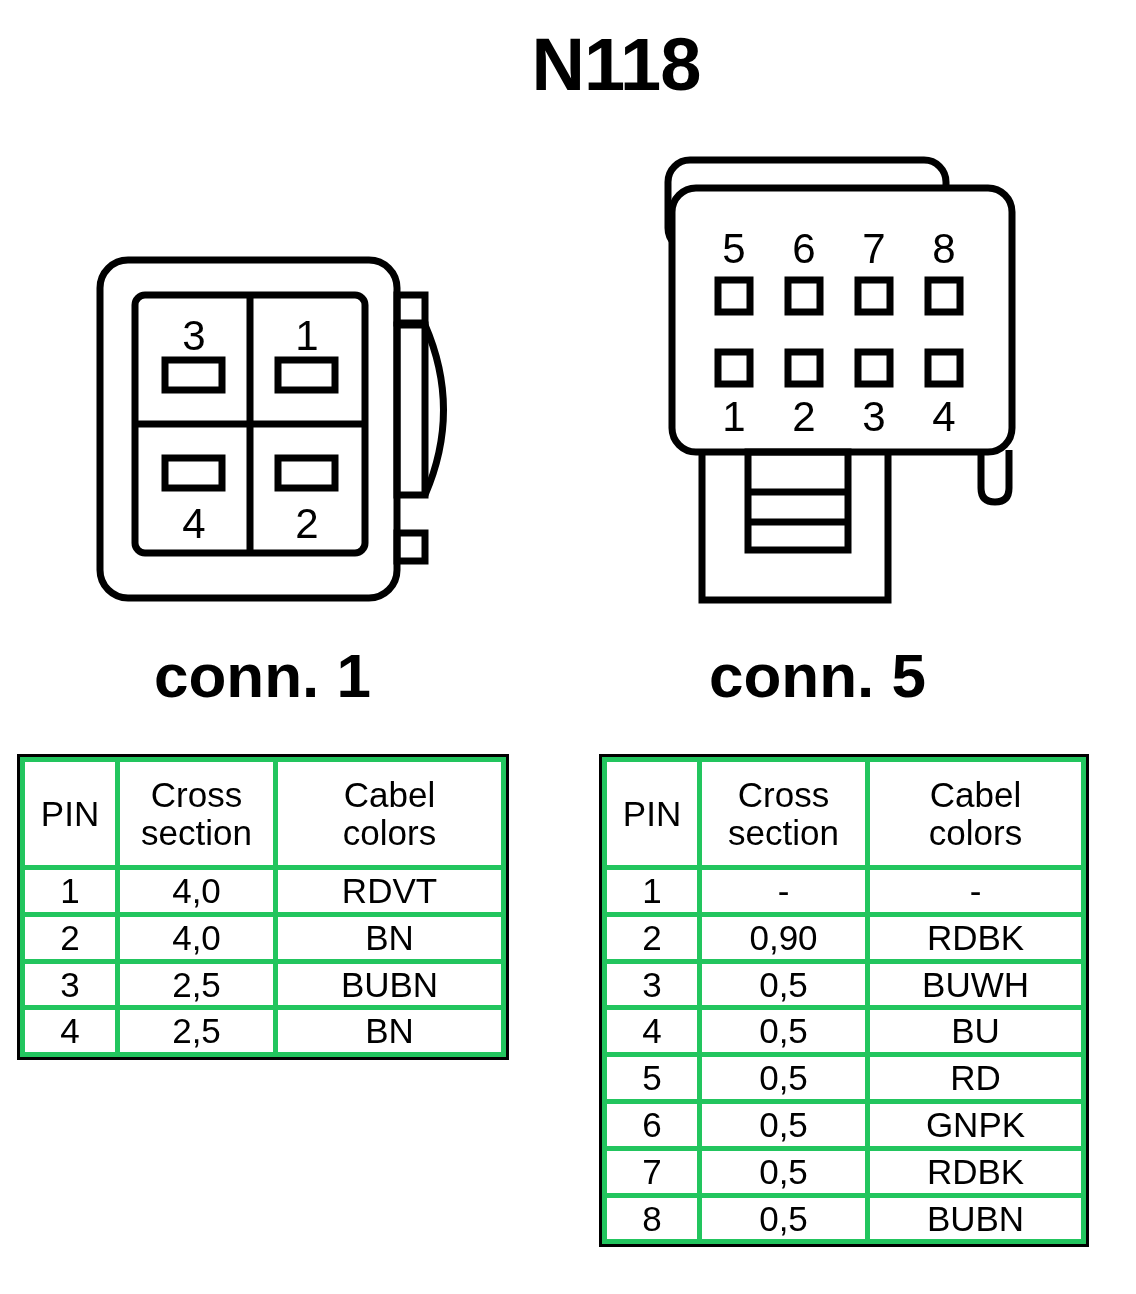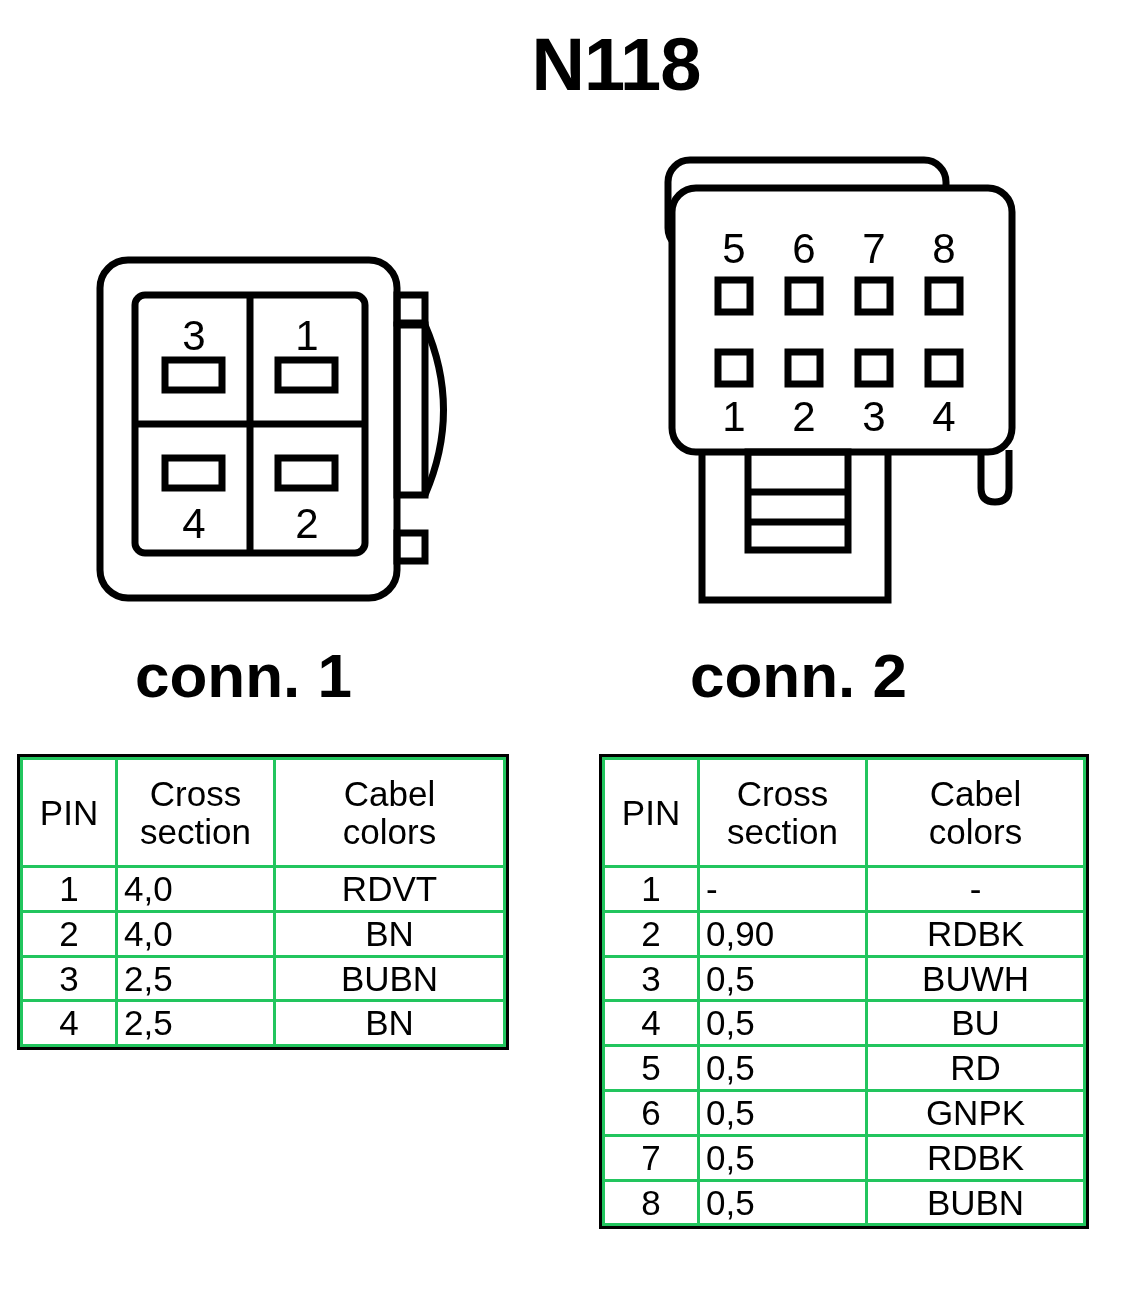--- a/index.html
+++ b/index.html
@@ -30,20 +30,21 @@
     padding-left: 48px;
   }
 
   
   .conn-label {
     position: absolute;
     font-size: 62px;
     font-weight: bold;
     line-height: 1;
     white-space: nowrap;
+    margin-left: 19px;
   }
   #conn1-label { left: 135px; top: 645px; }
   #conn2-label { left: 690px; top: 645px; }
 
   
   .conn-art {
     position: absolute;
   }
   #conn1-art { left: 80px; top: 250px; width: 420px; height: 360px; }
   #conn2-art { left: 650px; top: 150px; width: 400px; height: 460px; }
@@ -53,36 +54,36 @@
   .pin-table {
     position: absolute;
     border-collapse: collapse;
     table-layout: fixed;
     background: #ffffff;
   }
   #table1 { left: 20px; top: 757px; width: 486px; }
   #table2 { left: 602px; top: 757px; width: 484px; }
 
   .pin-table th, .pin-table td {
-    border: 3px solid #22c55e;
+    border: 5px solid #22c55e;
     font-size: 35px;
     line-height: 1.08;
     padding: 2px 6px;
     font-weight: normal;
     height: 40px;
     box-sizing: border-box;
   }
   .pin-table thead th {
     text-align: center;
     vertical-align: middle;
     height: 108px;
   }
   .pin-table tbody td { vertical-align: middle; }
   .col-pin  { text-align: center; }
-  .col-cs   { text-align: left; }
+  .col-cs   { text-align: center; }
   .col-col  { text-align: center; }
 
   #table1 .col-pin, #table2 .col-pin { width: 95px; }
   #table1 .col-cs  { width: 158px; }
   #table2 .col-cs  { width: 168px; }
 
   
   .pin-table { outline: 3px solid #000000; outline-offset: 0px; }
 </style>
 </head>
@@ -155,21 +156,21 @@
       <text x="294" y="113">8</text>
       <text x="84" y="281">1</text>
       <text x="154" y="281">2</text>
       <text x="224" y="281">3</text>
       <text x="294" y="281">4</text>
     </g>
   </svg>
 </div>
 
 <div class="conn-label" id="conn1-label">conn. 1</div>
-<div class="conn-label" id="conn2-label">conn. 2</div>
+<div class="conn-label" id="conn2-label">conn. 5</div>
 
 <table class="pin-table" id="table1">
   <thead>
     <tr>
       <th class="col-pin">
         <span>PIN</span>
       </th>
       <th class="col-cs">
         <span>Cross</span><br>
         <span>section</span>

